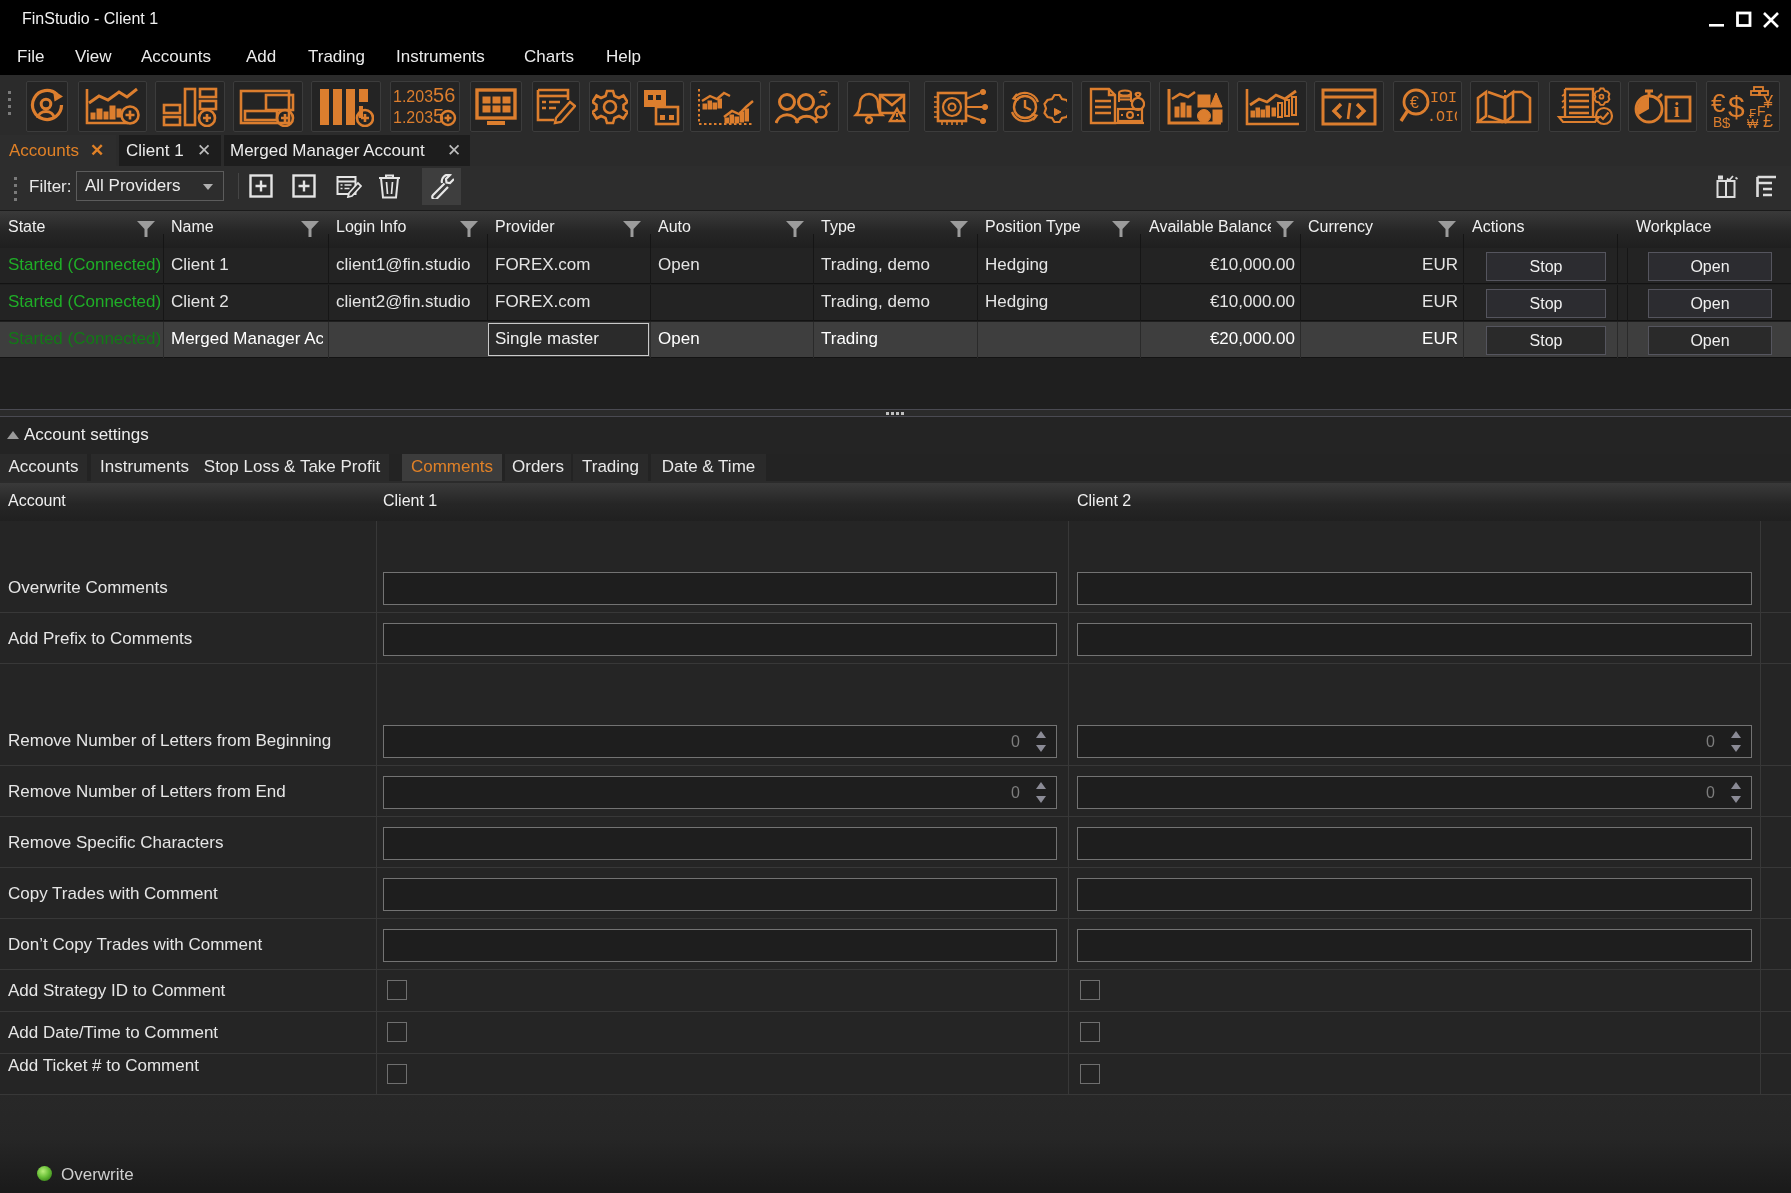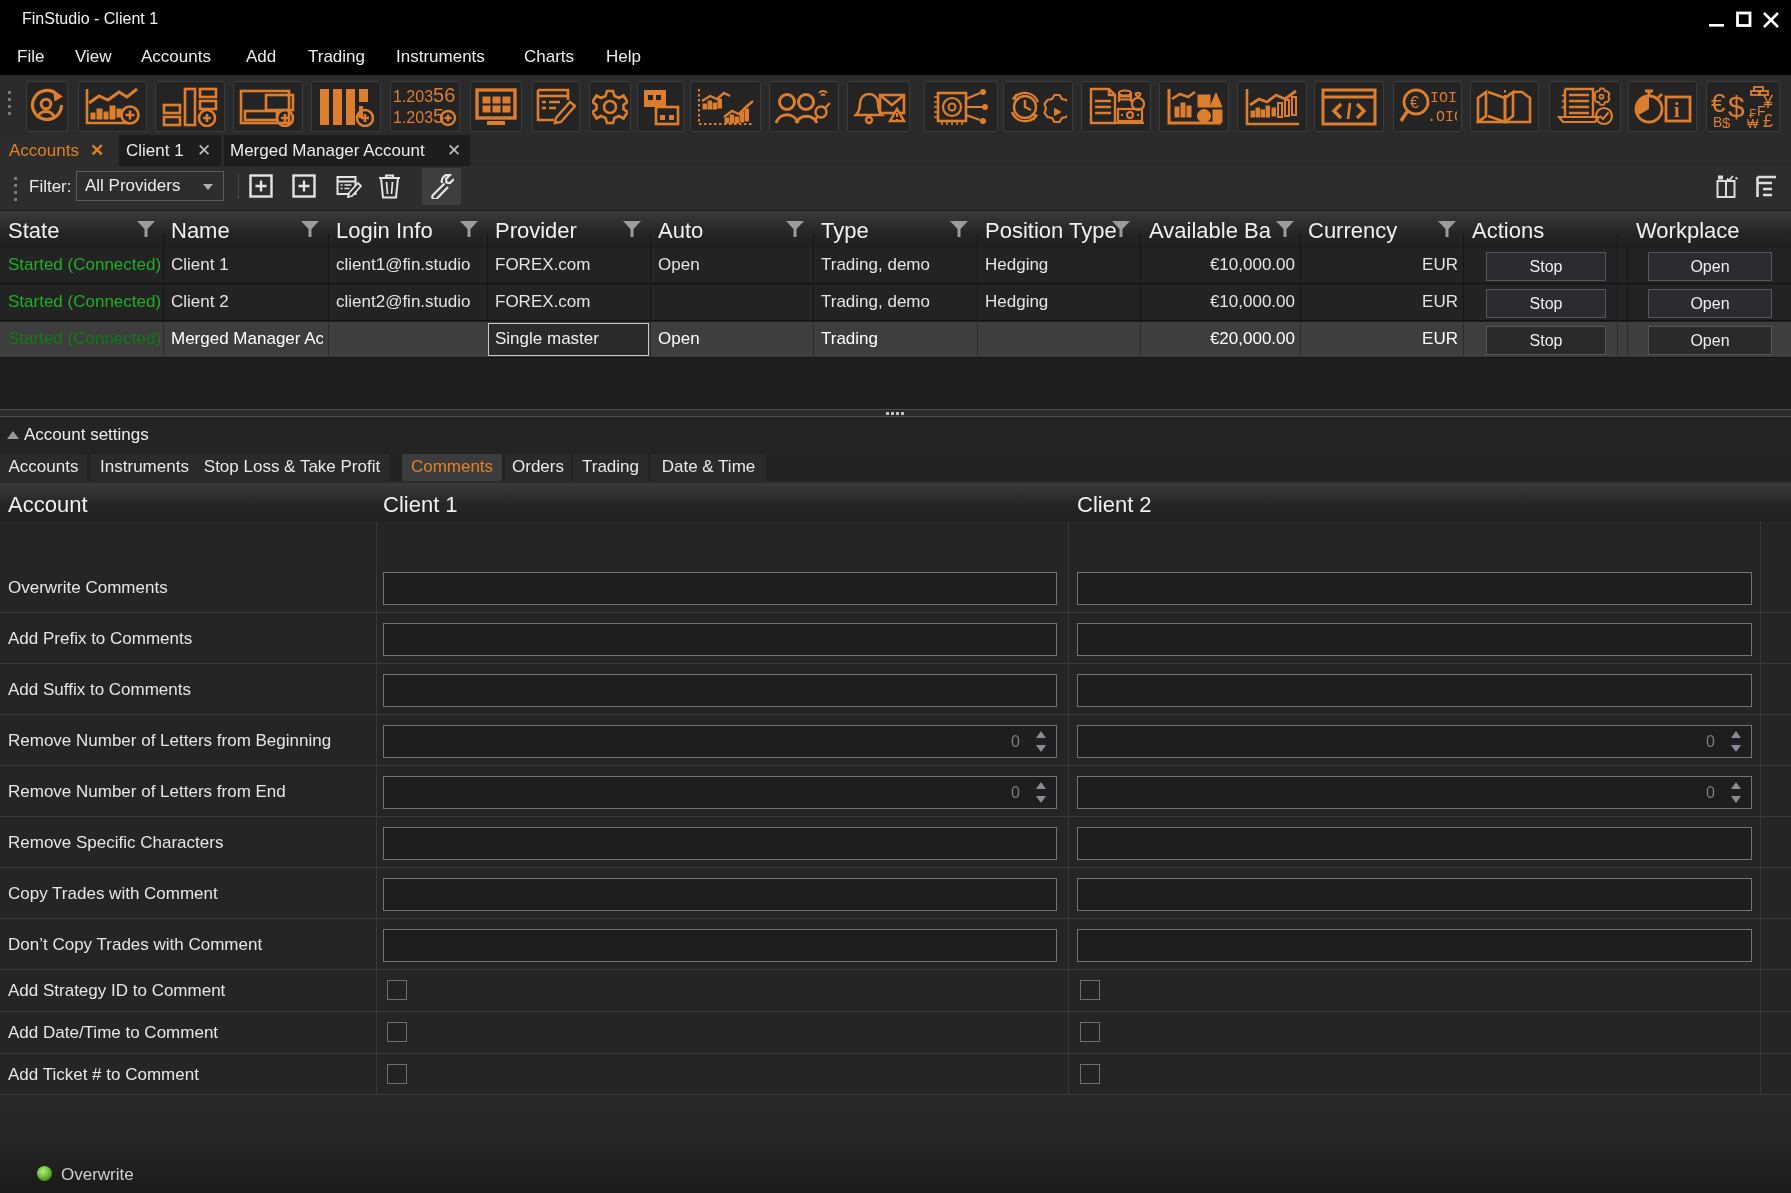--- a/index.html
+++ b/index.html
@@ -24,21 +24,21 @@
   .dtab { position:absolute; top:0; height:31px; background:#1d1d1d; font-size:17px; }
   .dtab .lbl { position:absolute; top:6px; }
   .dtab .x { position:absolute; top:5px; font-size:17px; color:#bdbdbd; }
   
   #filterrow { left:0; top:166px; width:1791px; height:45px; background:#2d2d2d;
     border-bottom:1px solid #1b1b1b; }
   
   #grid { left:0; top:211px; width:1791px; height:198px; background:#1f1f1f; }
   #ghead { position:absolute; left:0; top:0; width:1791px; height:37px;
     background:linear-gradient(#3a3a3a,#262626 55%,#1f1f1f); }
-  .hcell { position:absolute; top:7px; font-size:22px; color:#f0f0f0; }
+  .hcell { position:absolute; top:7px; font-size:16px; color:#f0f0f0; }
   .grow { position:absolute; left:0; width:1791px; height:36px; background:#232323;
     border-bottom:1px solid #131313; }
   .gcell { position:absolute; top:7px; font-size:17px; color:#e4e4e4; white-space:nowrap; overflow:hidden; }
   .vline { position:absolute; top:0; width:1px; height:36px; background:#161616; }
   .hsep { position:absolute; bottom:0; width:1px; height:14px; background:#151515; }
   .green { color:#1fae27; }
   .rbtn { position:absolute; top:4px; height:29px; background:#2c2c30; border:1px solid #55555e;
     font-size:16px; color:#f0f0f0; text-align:center; line-height:27px; }
   
   #splitter { left:0; top:409px; width:1791px; height:8px; background:#2b2b2b;
@@ -579,25 +579,20 @@
     <div class="srow" style="top:130px;height:51px">
       <div class="slabel" style="top:16px">Add Prefix to Comments</div>
       <div class="sinput" style="left:383px;top:10px;width:674px"></div>
       <div class="sinput" style="left:1077px;top:10px;width:675px"></div>
     </div>
     <div class="srow" style="top:79px;height:51px">
       <div class="slabel" style="top:16px">Overwrite Comments</div>
       <div class="sinput" style="left:383px;top:10px;width:674px"></div>
       <div class="sinput" style="left:1077px;top:10px;width:675px"></div>
     </div>
-    <div class="srow" style="top:181px;height:51px">
-      <div class="slabel" style="top:16px">Add Suffix to Comments</div>
-      <div class="sinput" style="left:383px;top:10px;width:674px"></div>
-      <div class="sinput" style="left:1077px;top:10px;width:675px"></div>
-    </div>
     <div class="srow" style="top:232px;height:51px">
       <div class="slabel" style="top:16px">Remove Number of Letters from Beginning</div>
       <div class="sinput num" style="left:383px;top:10px;width:674px">
           <span class="z">0</span>
           <span class="spup"></span>
           <span class="spdn"></span>
         </div>
       <div class="sinput num" style="left:1077px;top:10px;width:675px">
           <span class="z">0</span>
           <span class="spup"></span>
@@ -636,21 +631,21 @@
       <div class="slabel" style="top:11px">Add Strategy ID to Comment</div>
       <div class="cb" style="left:387px;top:10px"></div>
       <div class="cb" style="left:1080px;top:10px"></div>
     </div>
     <div class="srow" style="top:529px;height:42px">
       <div class="slabel" style="top:11px">Add Date/Time to Comment</div>
       <div class="cb" style="left:387px;top:10px"></div>
       <div class="cb" style="left:1080px;top:10px"></div>
     </div>
     <div class="srow" style="top:571px;height:41px">
-      <div class="slabel" style="top:11px">Add Ticket # to Comment</div>
+      <div class="slabel" style="top:2px">Add Ticket # to Comment</div>
       <div class="cb" style="left:387px;top:10px"></div>
       <div class="cb" style="left:1080px;top:10px"></div>
     </div>
     <div class="svline" style="left:376px;top:38px;height:574px"></div>
     <div class="svline" style="left:1068px;top:38px;height:574px"></div>
     <div class="svline" style="left:1760px;top:38px;height:574px"></div>
   </div>
   <div class="abs" id="statusbar">
     <svg class="abs" style="left:37px;top:71px" width="15" height="15" viewBox="0 0 15 15">
       <defs>

